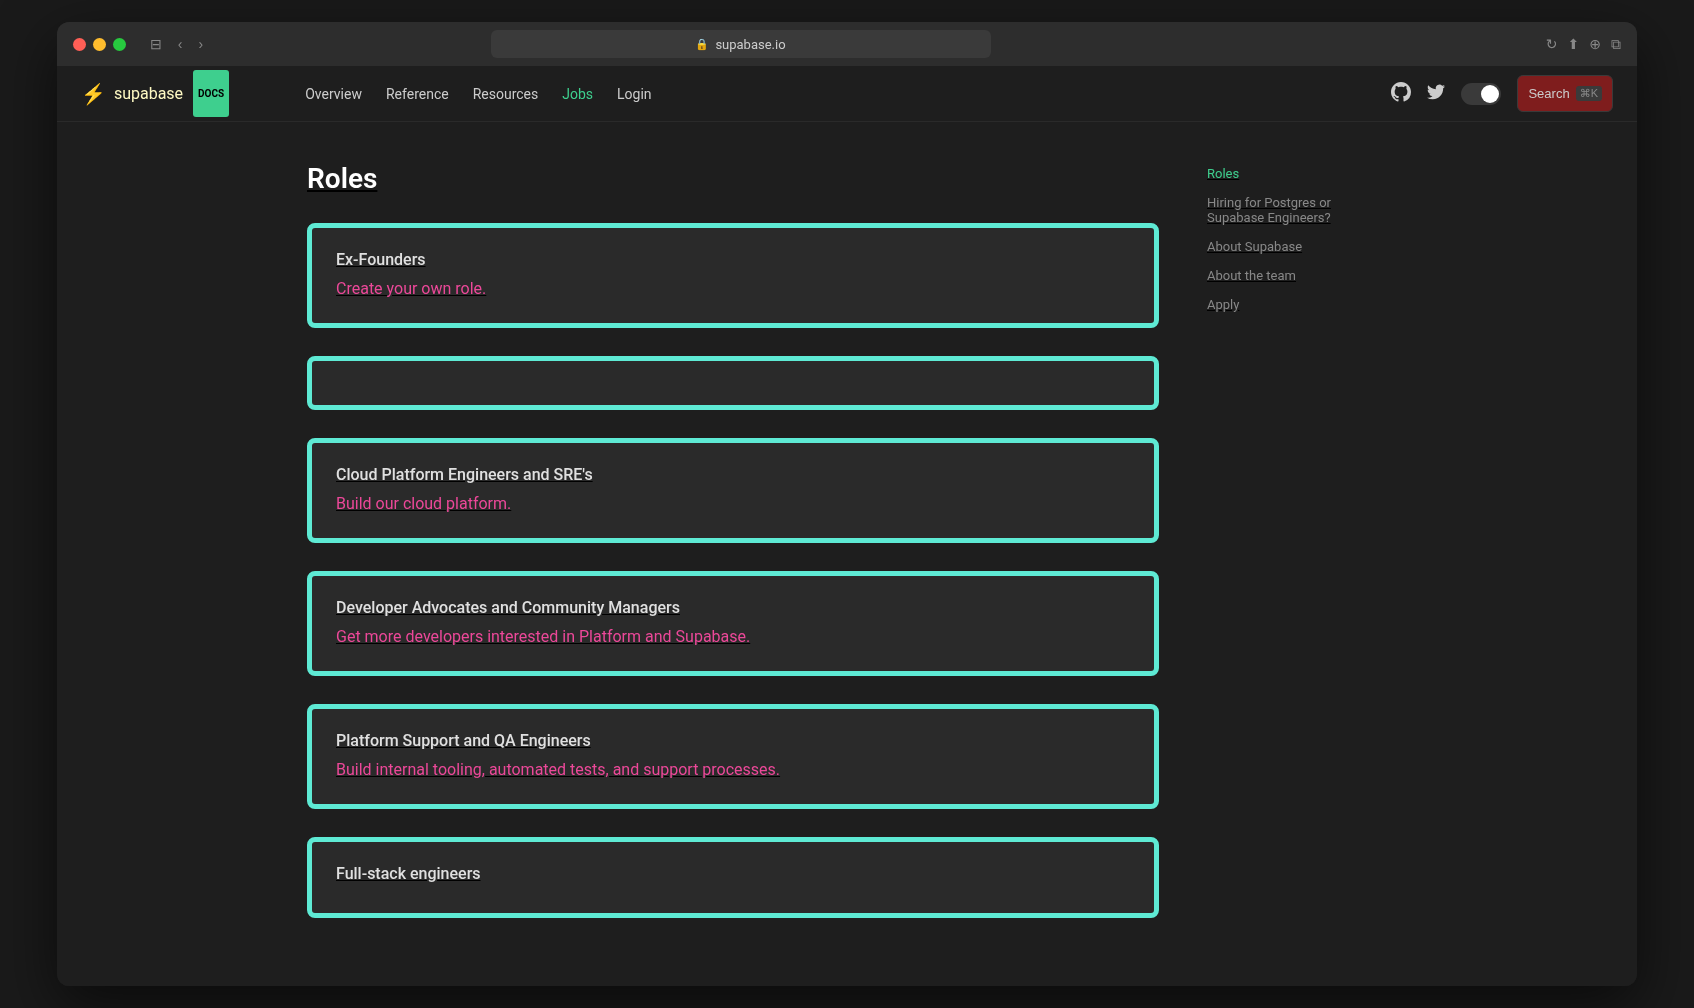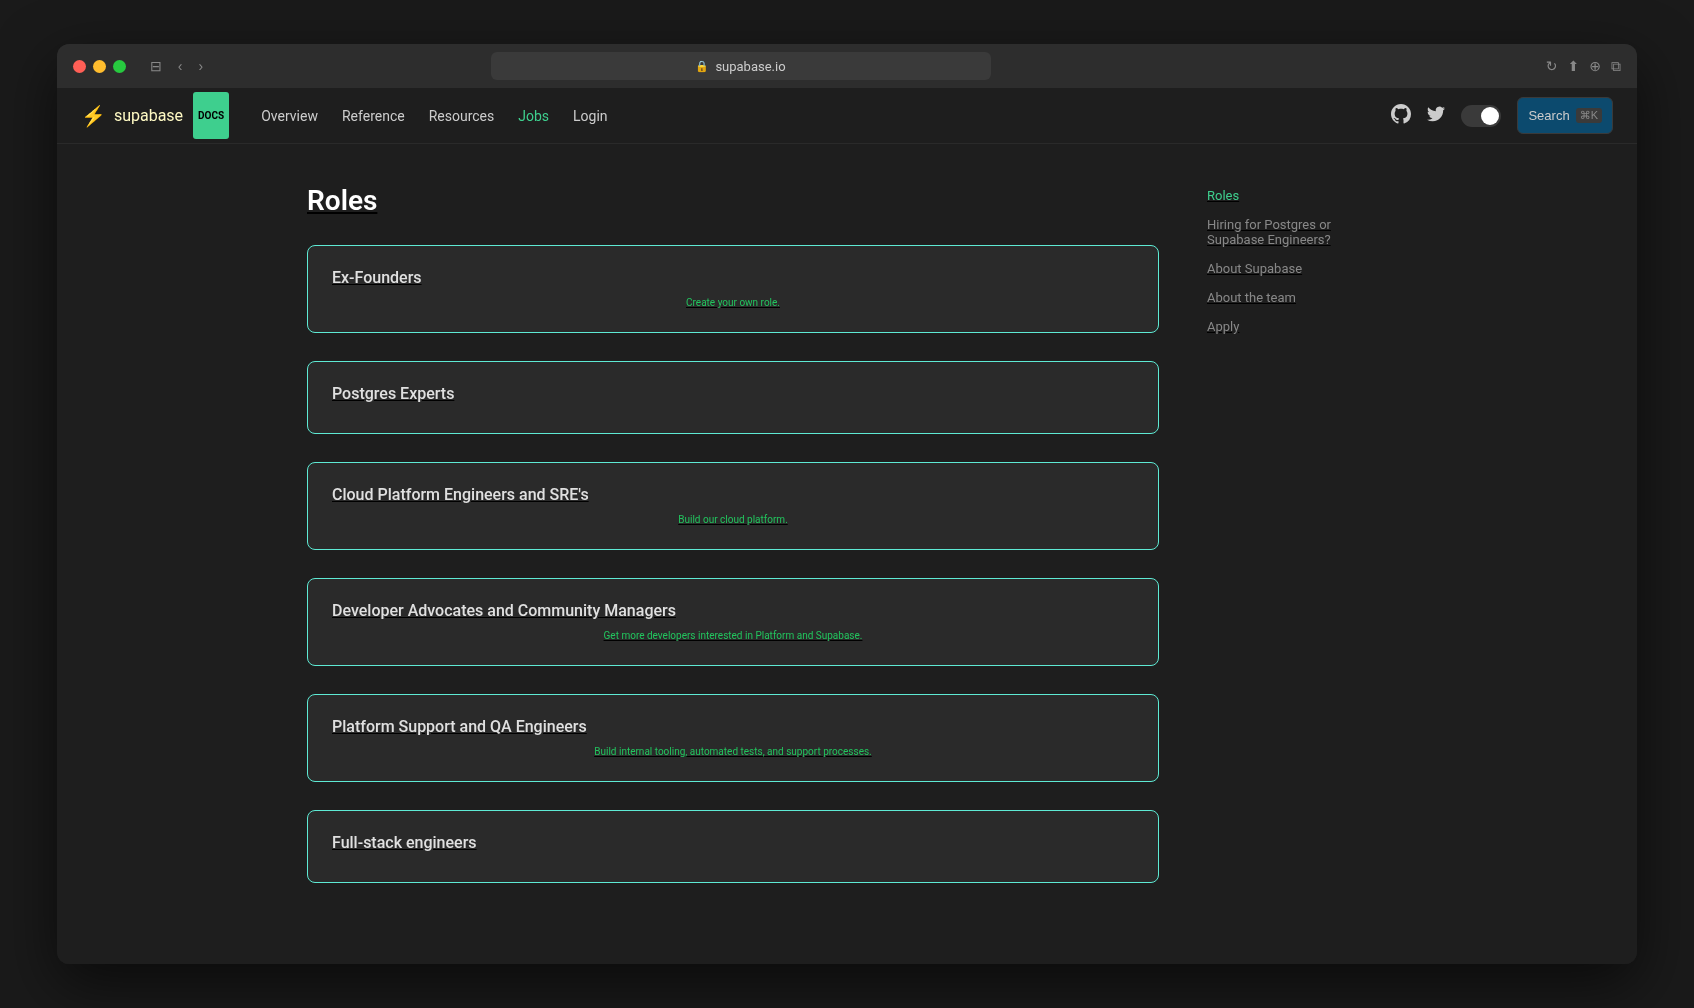--- a/index.html
+++ b/index.html
@@ -137,20 +137,21 @@
       padding: 18px 5px;
       border-radius: 3px;
       margin-left: 2px;
     }
 
     .nav-links {
       display: flex;
       align-items: center;
       gap: 24px;
       flex: 1;
+      margin-left: 44px;
     }
 
     .nav-link {
       color: #ccc;
       text-decoration: none;
       font-size: 14px;
       cursor: pointer;
     }
 
     .nav-link.active {
@@ -182,21 +183,21 @@
       width: 18px;
       height: 18px;
       background: #fff;
       border-radius: 50%;
       position: absolute;
       top: 2px;
       right: 2px;
     }
 
     .search-btn {
-      background: #0c4a6e;
+      background: #7f1d1d;
       border: 1px solid #3a3a3a;
       border-radius: 6px;
       color: #ccc;
       font-size: 13px;
       padding: 10px 10px;
       cursor: pointer;
       display: flex;
       align-items: center;
       gap: 6px;
     }
@@ -226,40 +227,39 @@
 
     .page-title {
       color: #fff;
       font-size: 28px;
       font-weight: 600;
       margin-bottom: 28px;
     }
 
     .role-card {
       background: #2a2a2a;
-      border: 1px solid #5eead4;
+      border: 5px solid #5eead4;
       border-radius: 8px;
       padding: 22px 24px;
       margin-bottom: 28px;
       cursor: pointer;
       transition: border-color 0.2s;
     }
 
     .role-title {
       color: #e0e0e0;
       font-size: 16px;
       font-weight: 500;
       margin-bottom: 8px;
     }
 
     .role-desc {
-      color: #22c55e;
-      font-size: 10px;
+      color: #ec4899;
+      font-size: 16px;
       line-height: 1.5;
-      text-align: center;
     }
 
     
     .right-sidebar {
       width: 180px;
       flex-shrink: 0;
       padding-top: 4px;
     }
 
     .sidebar-nav-item {
@@ -343,21 +343,20 @@
     <div class="main-layout">
       <div class="content-area">
         <h1 class="page-title">Roles</h1>
 
         <div class="role-card">
           <div class="role-title">Ex-Founders</div>
           <div class="role-desc">Create your own role.</div>
         </div>
 
         <div class="role-card">
-          <div class="role-title">Postgres Experts</div>
         </div>
 
         <div class="role-card">
           <div class="role-title">Cloud Platform Engineers and SRE's</div>
           <div class="role-desc">Build our cloud platform.</div>
         </div>
 
         <div class="role-card">
           <div class="role-title">Developer Advocates and Community Managers</div>
           <div class="role-desc">Get more developers interested in Platform and Supabase.</div>

